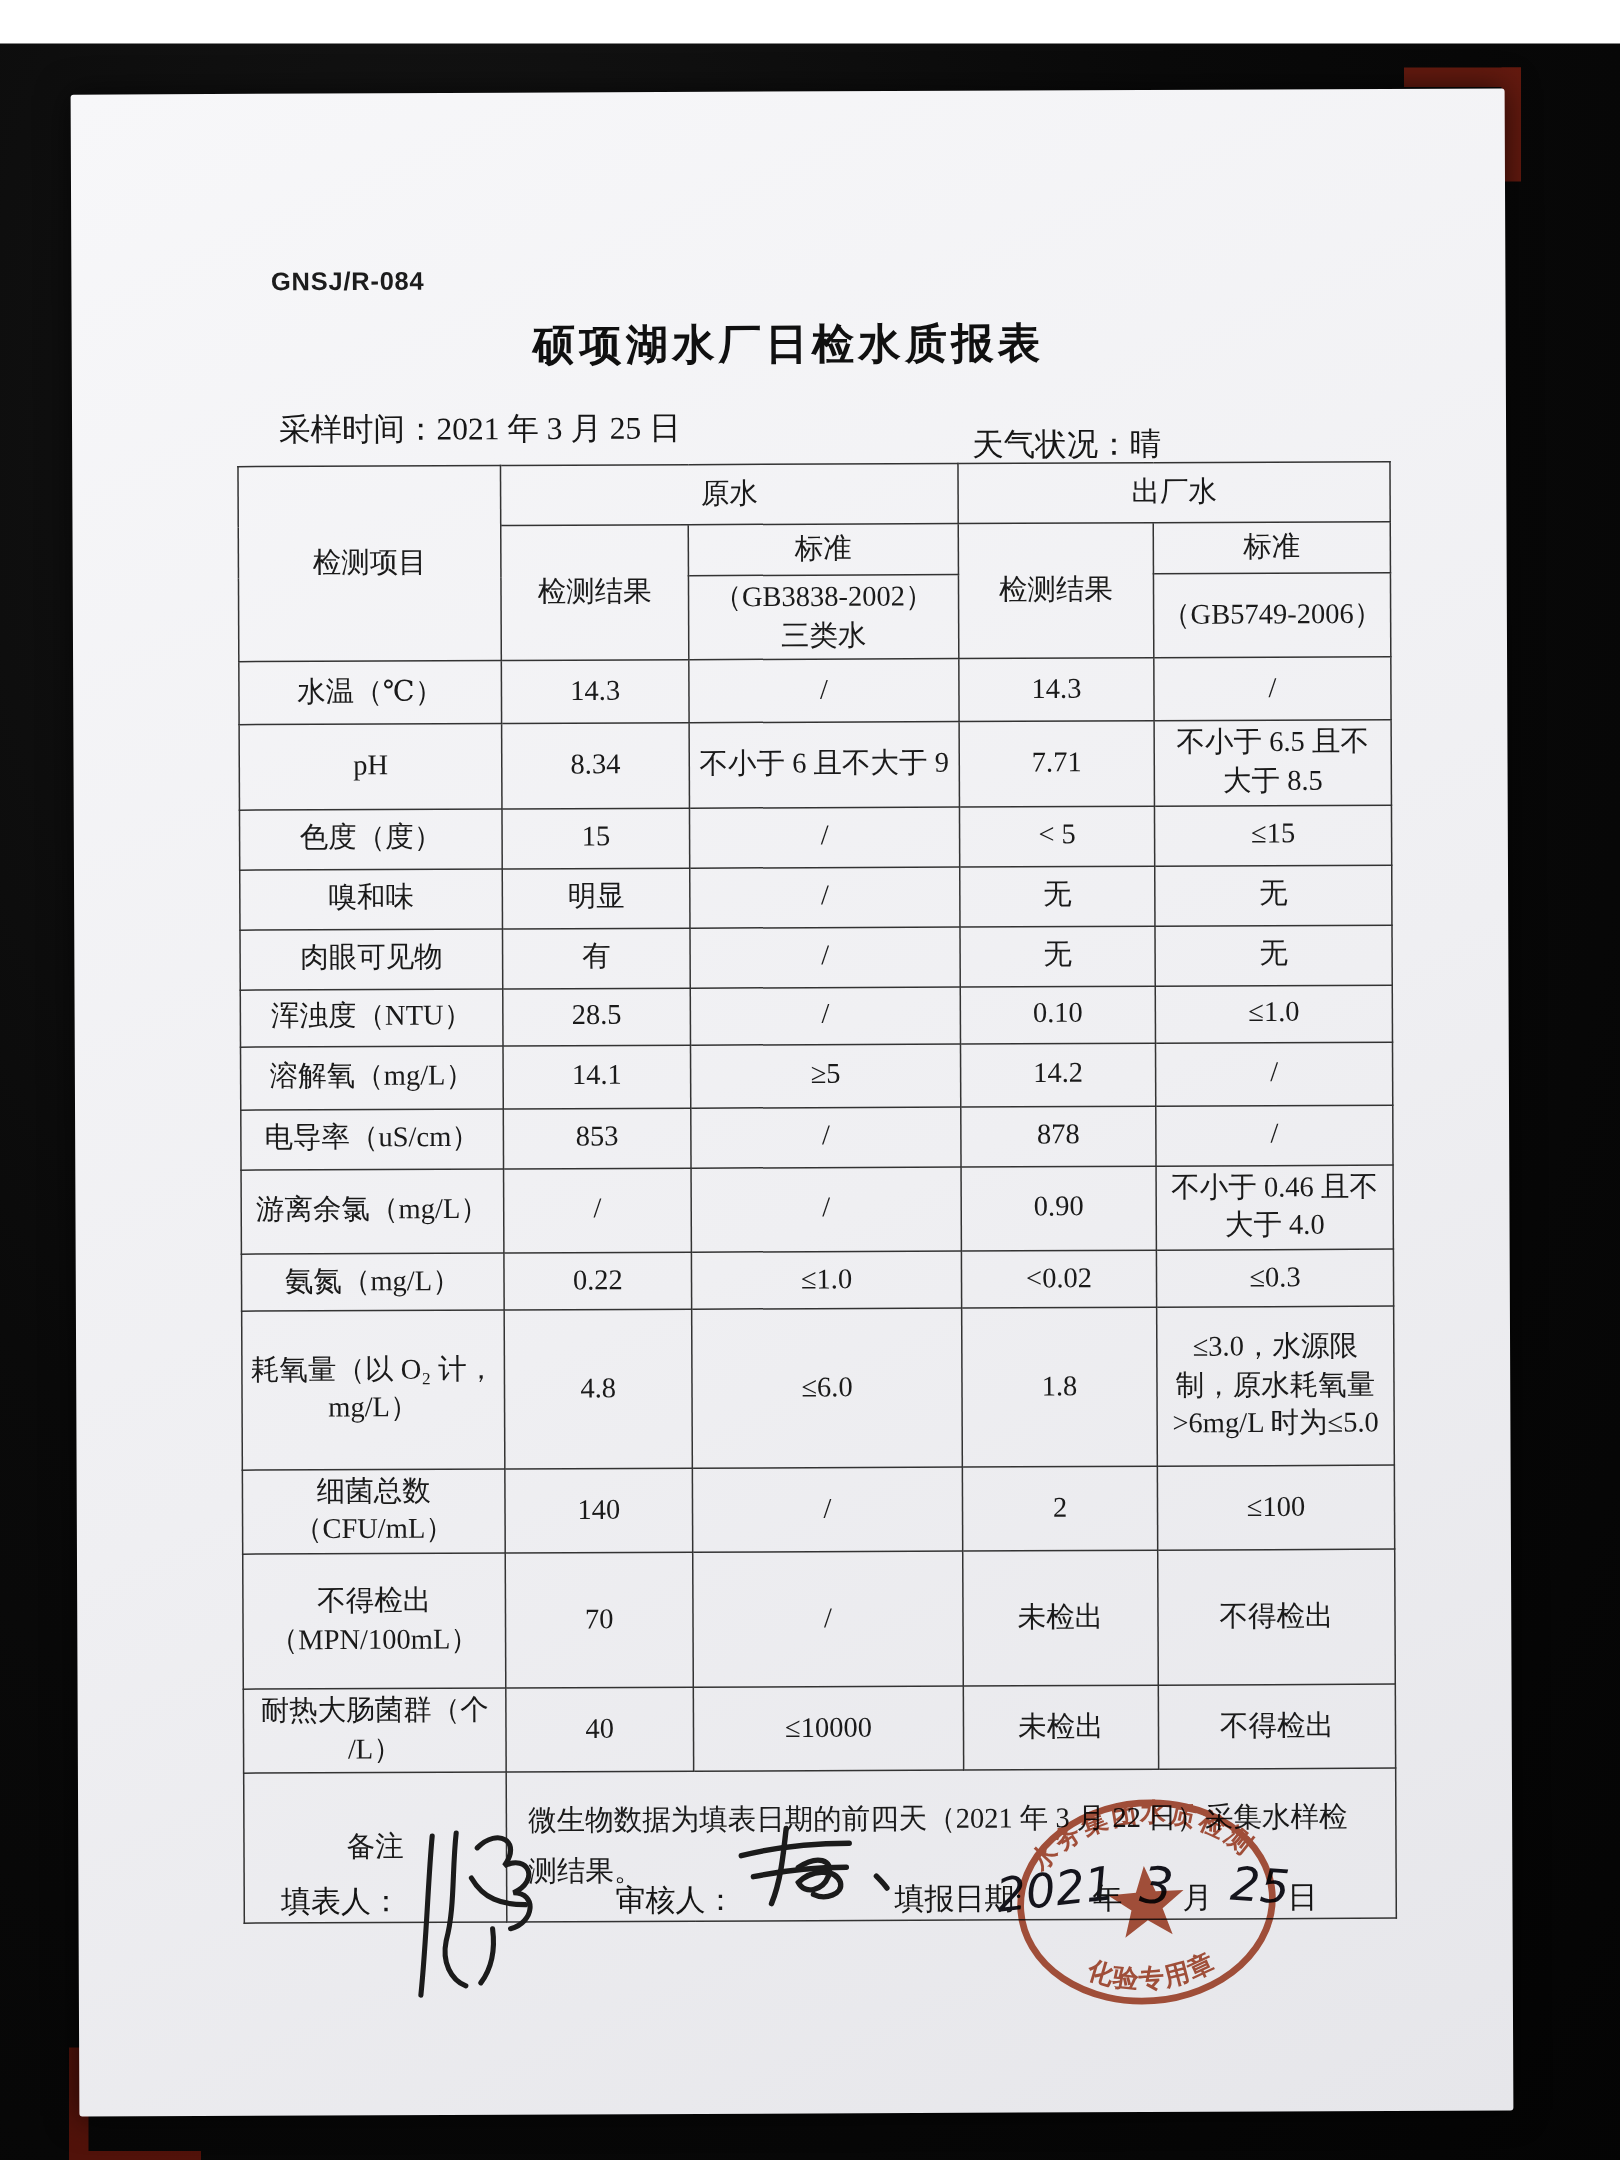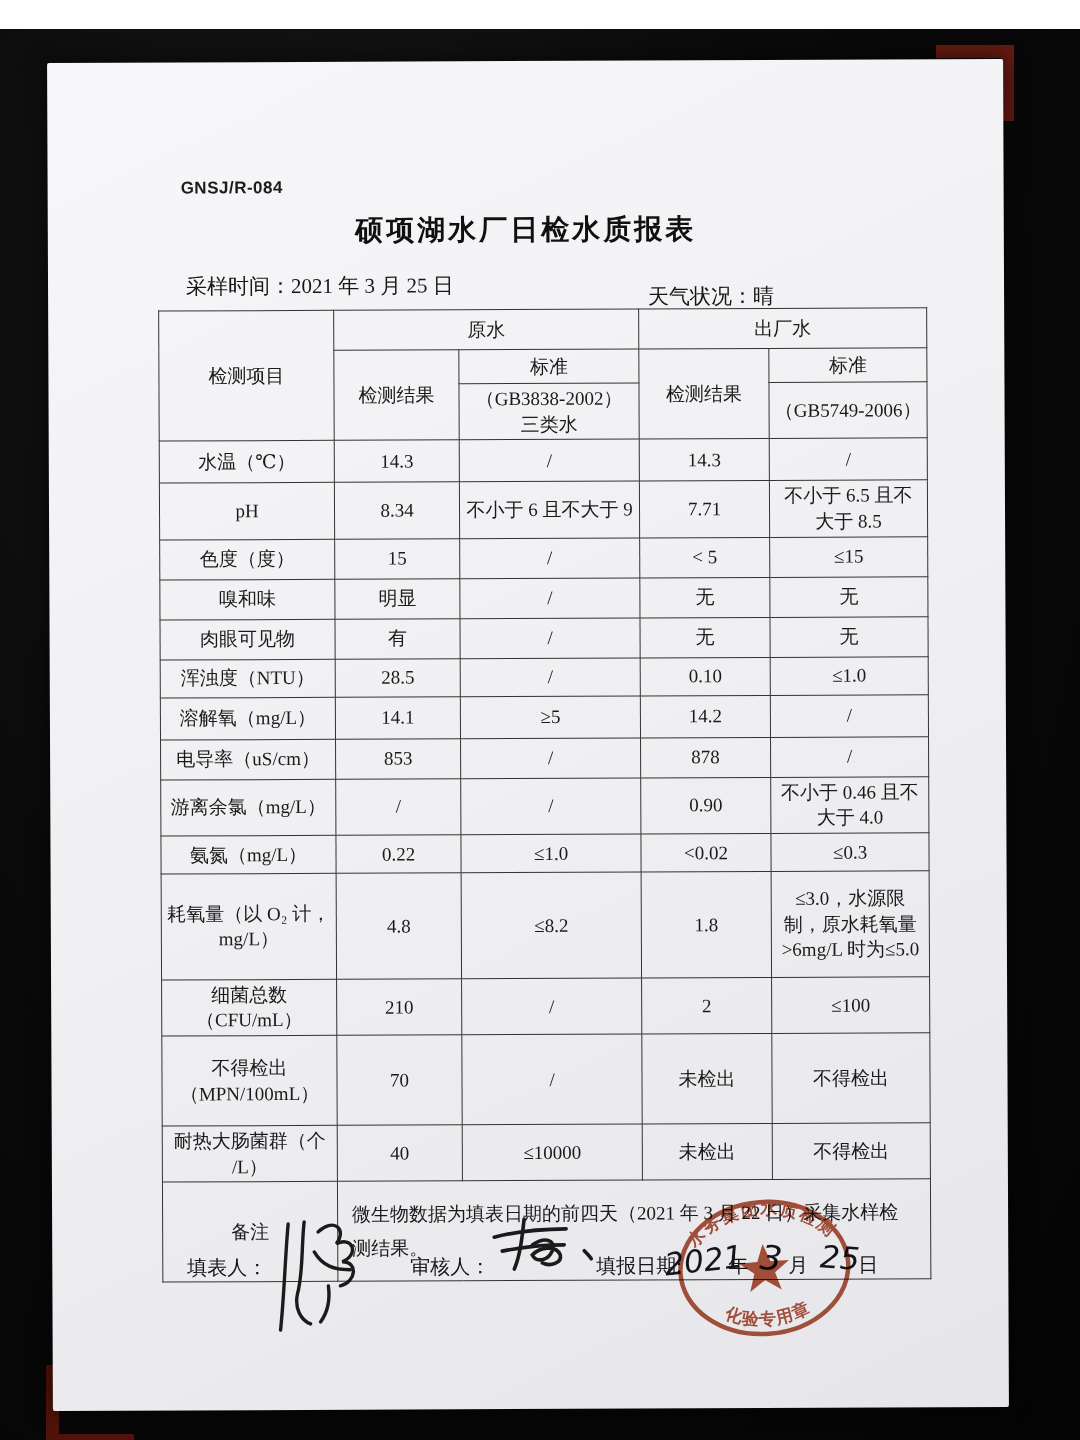--- a/index.html
+++ b/index.html
@@ -161,27 +161,27 @@
             <td class="item-cell">氨氮（mg/L）</td>
             <td>0.22</td>
             <td>≤1.0</td>
             <td>&lt;0.02</td>
             <td>≤0.3</td>
           </tr>
           <tr>
             <td class="item-cell">耗氧量（以 O₂ 计，
 mg/L）</td>
             <td>4.8</td>
-            <td>≤8.2</td>
+            <td>≤6.0</td>
             <td>1.8</td>
             <td>≤3.0，水源限制，原水耗氧量&gt;6mg/L 时为≤5.0</td>
           </tr>
           <tr>
             <td class="item-cell">细菌总数（CFU/mL）</td>
-            <td>210</td>
+            <td>140</td>
             <td>/</td>
             <td>2</td>
             <td>≤100</td>
           </tr>
           <tr>
             <td class="item-cell">不得检出
 （MPN/100mL）</td>
             <td>70</td>
             <td>/</td>
             <td>未检出</td>

